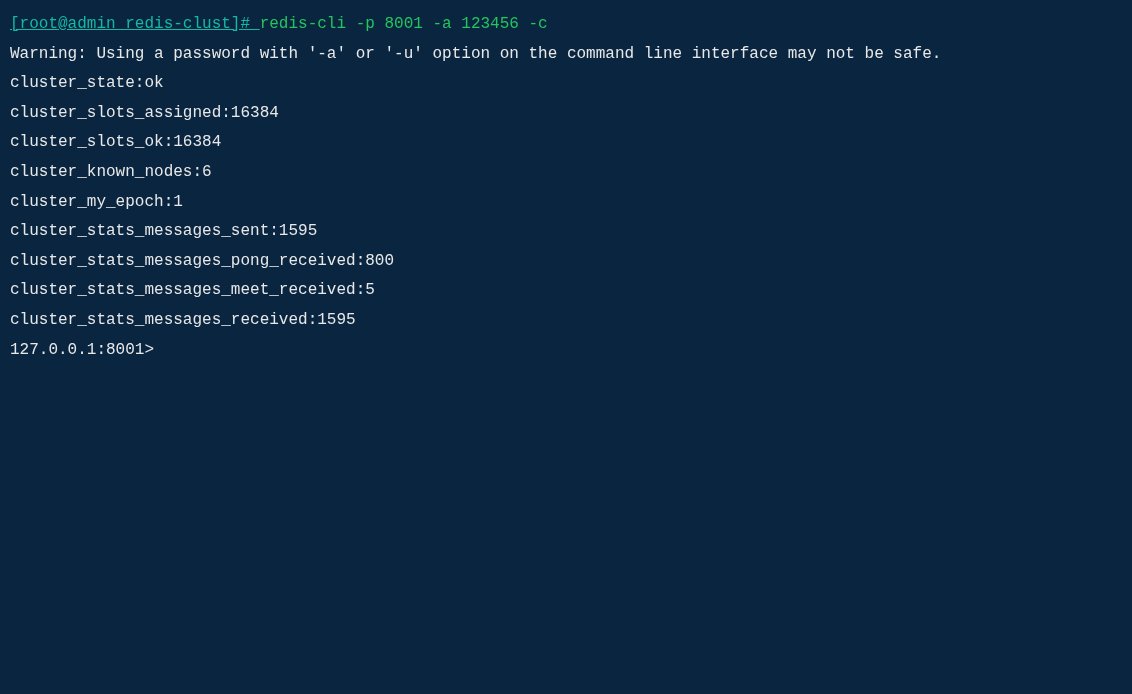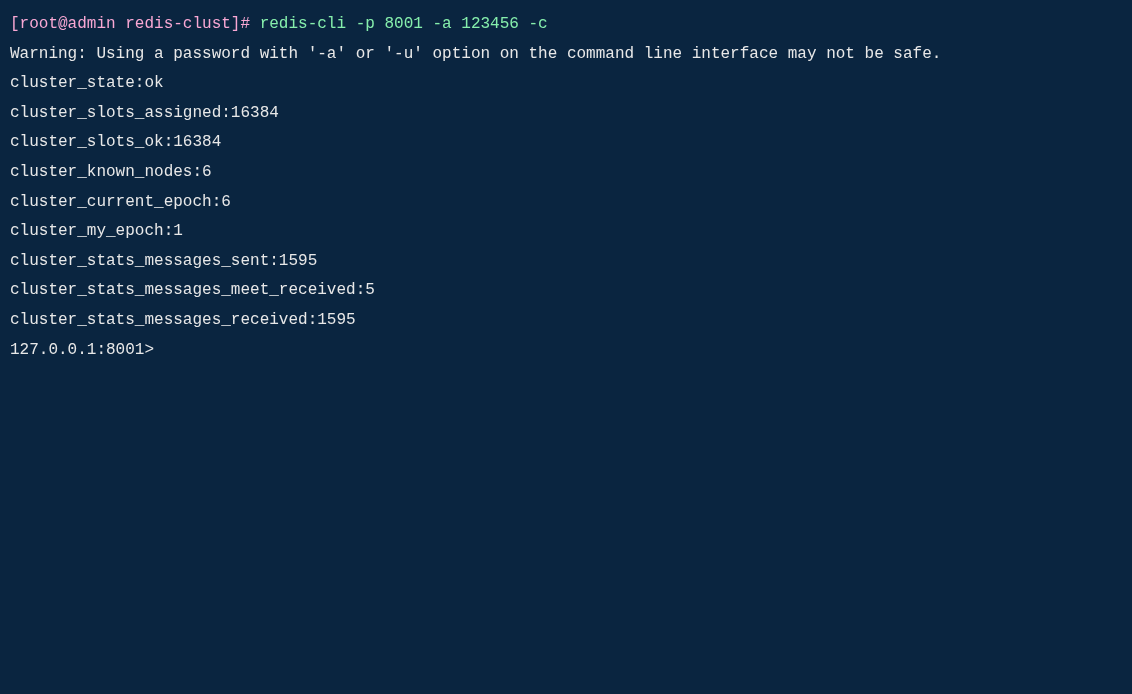--- a/index.html
+++ b/index.html
@@ -15,35 +15,36 @@
       line-height: 1.85;
       padding: 10px;
       width: 1132px;
       height: 694px;
       overflow: hidden;
     }
     .terminal-line {
       white-space: pre;
     }
     .prompt-user {
-      color: #f9a8d4;
+      color: #14b8a6;
+      text-decoration: underline;
     }
     .command {
-      color: #86efac;
+      color: #22c55e;
     }
   </style>
 </head>
 <body>
 
 <div class="terminal">
   <div class="terminal-line"><span class="prompt-user">[root@admin redis-clust]# </span><span class="command">redis-cli -p 8001 -a 123456 -c</span></div>
   <div class="terminal-line">Warning: Using a password with '-a' or '-u' option on the command line interface may not be safe.</div>
   <div class="terminal-line">cluster_state:ok</div>
   <div class="terminal-line">cluster_slots_assigned:16384</div>
   <div class="terminal-line">cluster_slots_ok:16384</div>
   <div class="terminal-line">cluster_known_nodes:6</div>
-  <div class="terminal-line">cluster_current_epoch:6</div>
   <div class="terminal-line">cluster_my_epoch:1</div>
   <div class="terminal-line">cluster_stats_messages_sent:1595</div>
+  <div class="terminal-line">cluster_stats_messages_pong_received:800</div>
   <div class="terminal-line">cluster_stats_messages_meet_received:5</div>
   <div class="terminal-line">cluster_stats_messages_received:1595</div>
   <div class="terminal-line"><span>127.0.0.1:8001&gt; </span></div>
 </div>
 
 </body></html>

